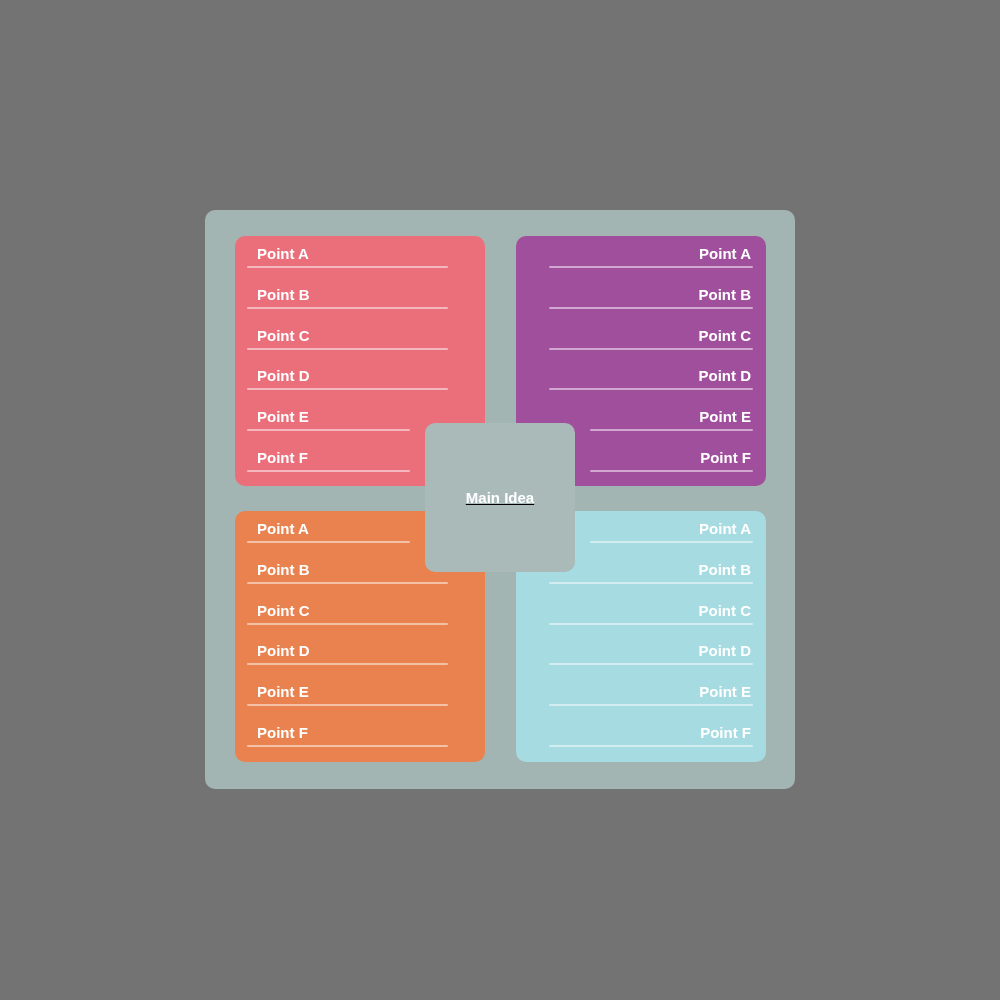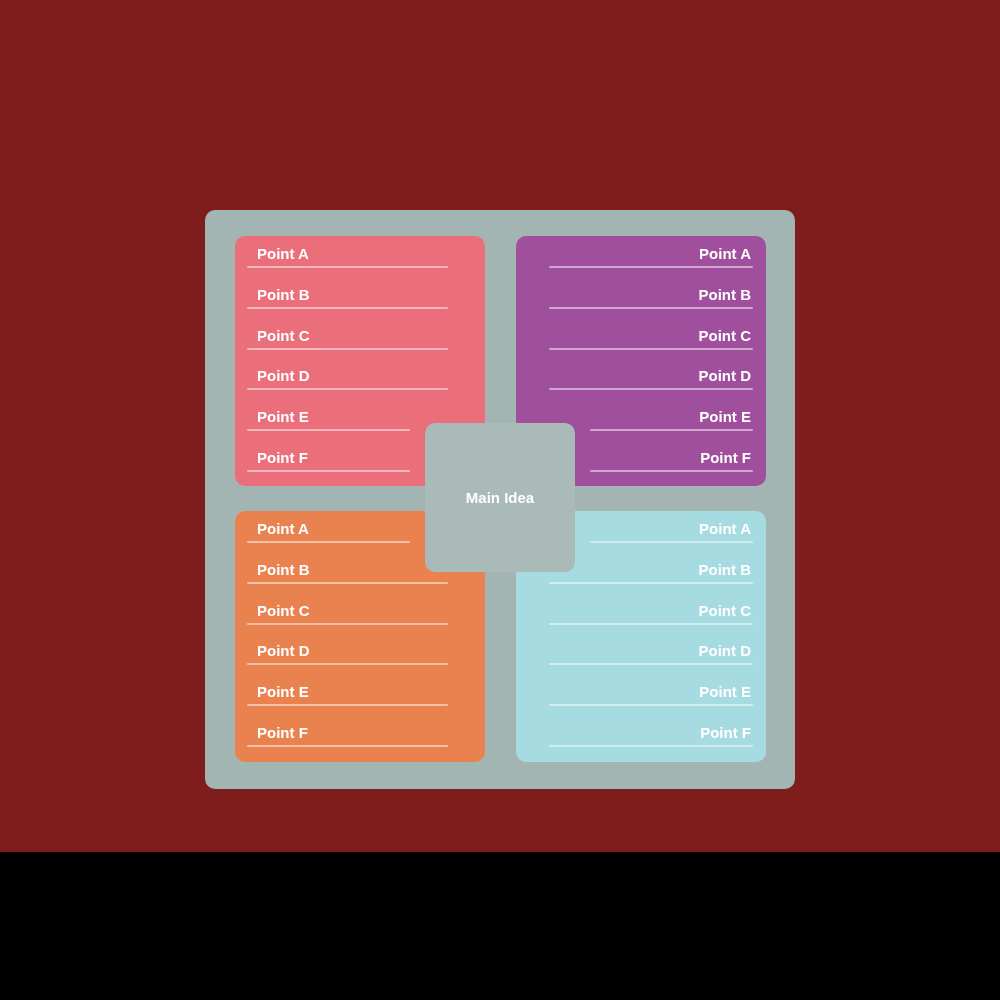--- a/index.html
+++ b/index.html
@@ -7,22 +7,22 @@
     padding: 0;
     width: 1000px;
     height: 1000px;
     background: #000000;
     font-family: "Liberation Sans", sans-serif;
     overflow: hidden;
   }
   #stage {
     position: relative;
     width: 1000px;
-    height: 852px;
-    background: #7f1d1d;
+    height: 1000px;
+    background: #737373;
     text-align: right;
   }
   .board {
     position: absolute;
     left: 205px;
     top: 210px;
     width: 590px;
     height: 579px;
     border-radius: 10px;
   }
@@ -69,20 +69,21 @@
   .center-square {
     position: absolute;
     left: 425px;
     top: 423px;
     width: 150px;
     height: 149px;
     border-radius: 10px;
     display: flex;
     align-items: center;
     justify-content: center;
+    text-decoration: underline;
   }
   .center-square .title {
     font-size: 15px;
     font-weight: bold;
     color: #ffffff;
   }
 </style>
 </head>
 <body>
 

